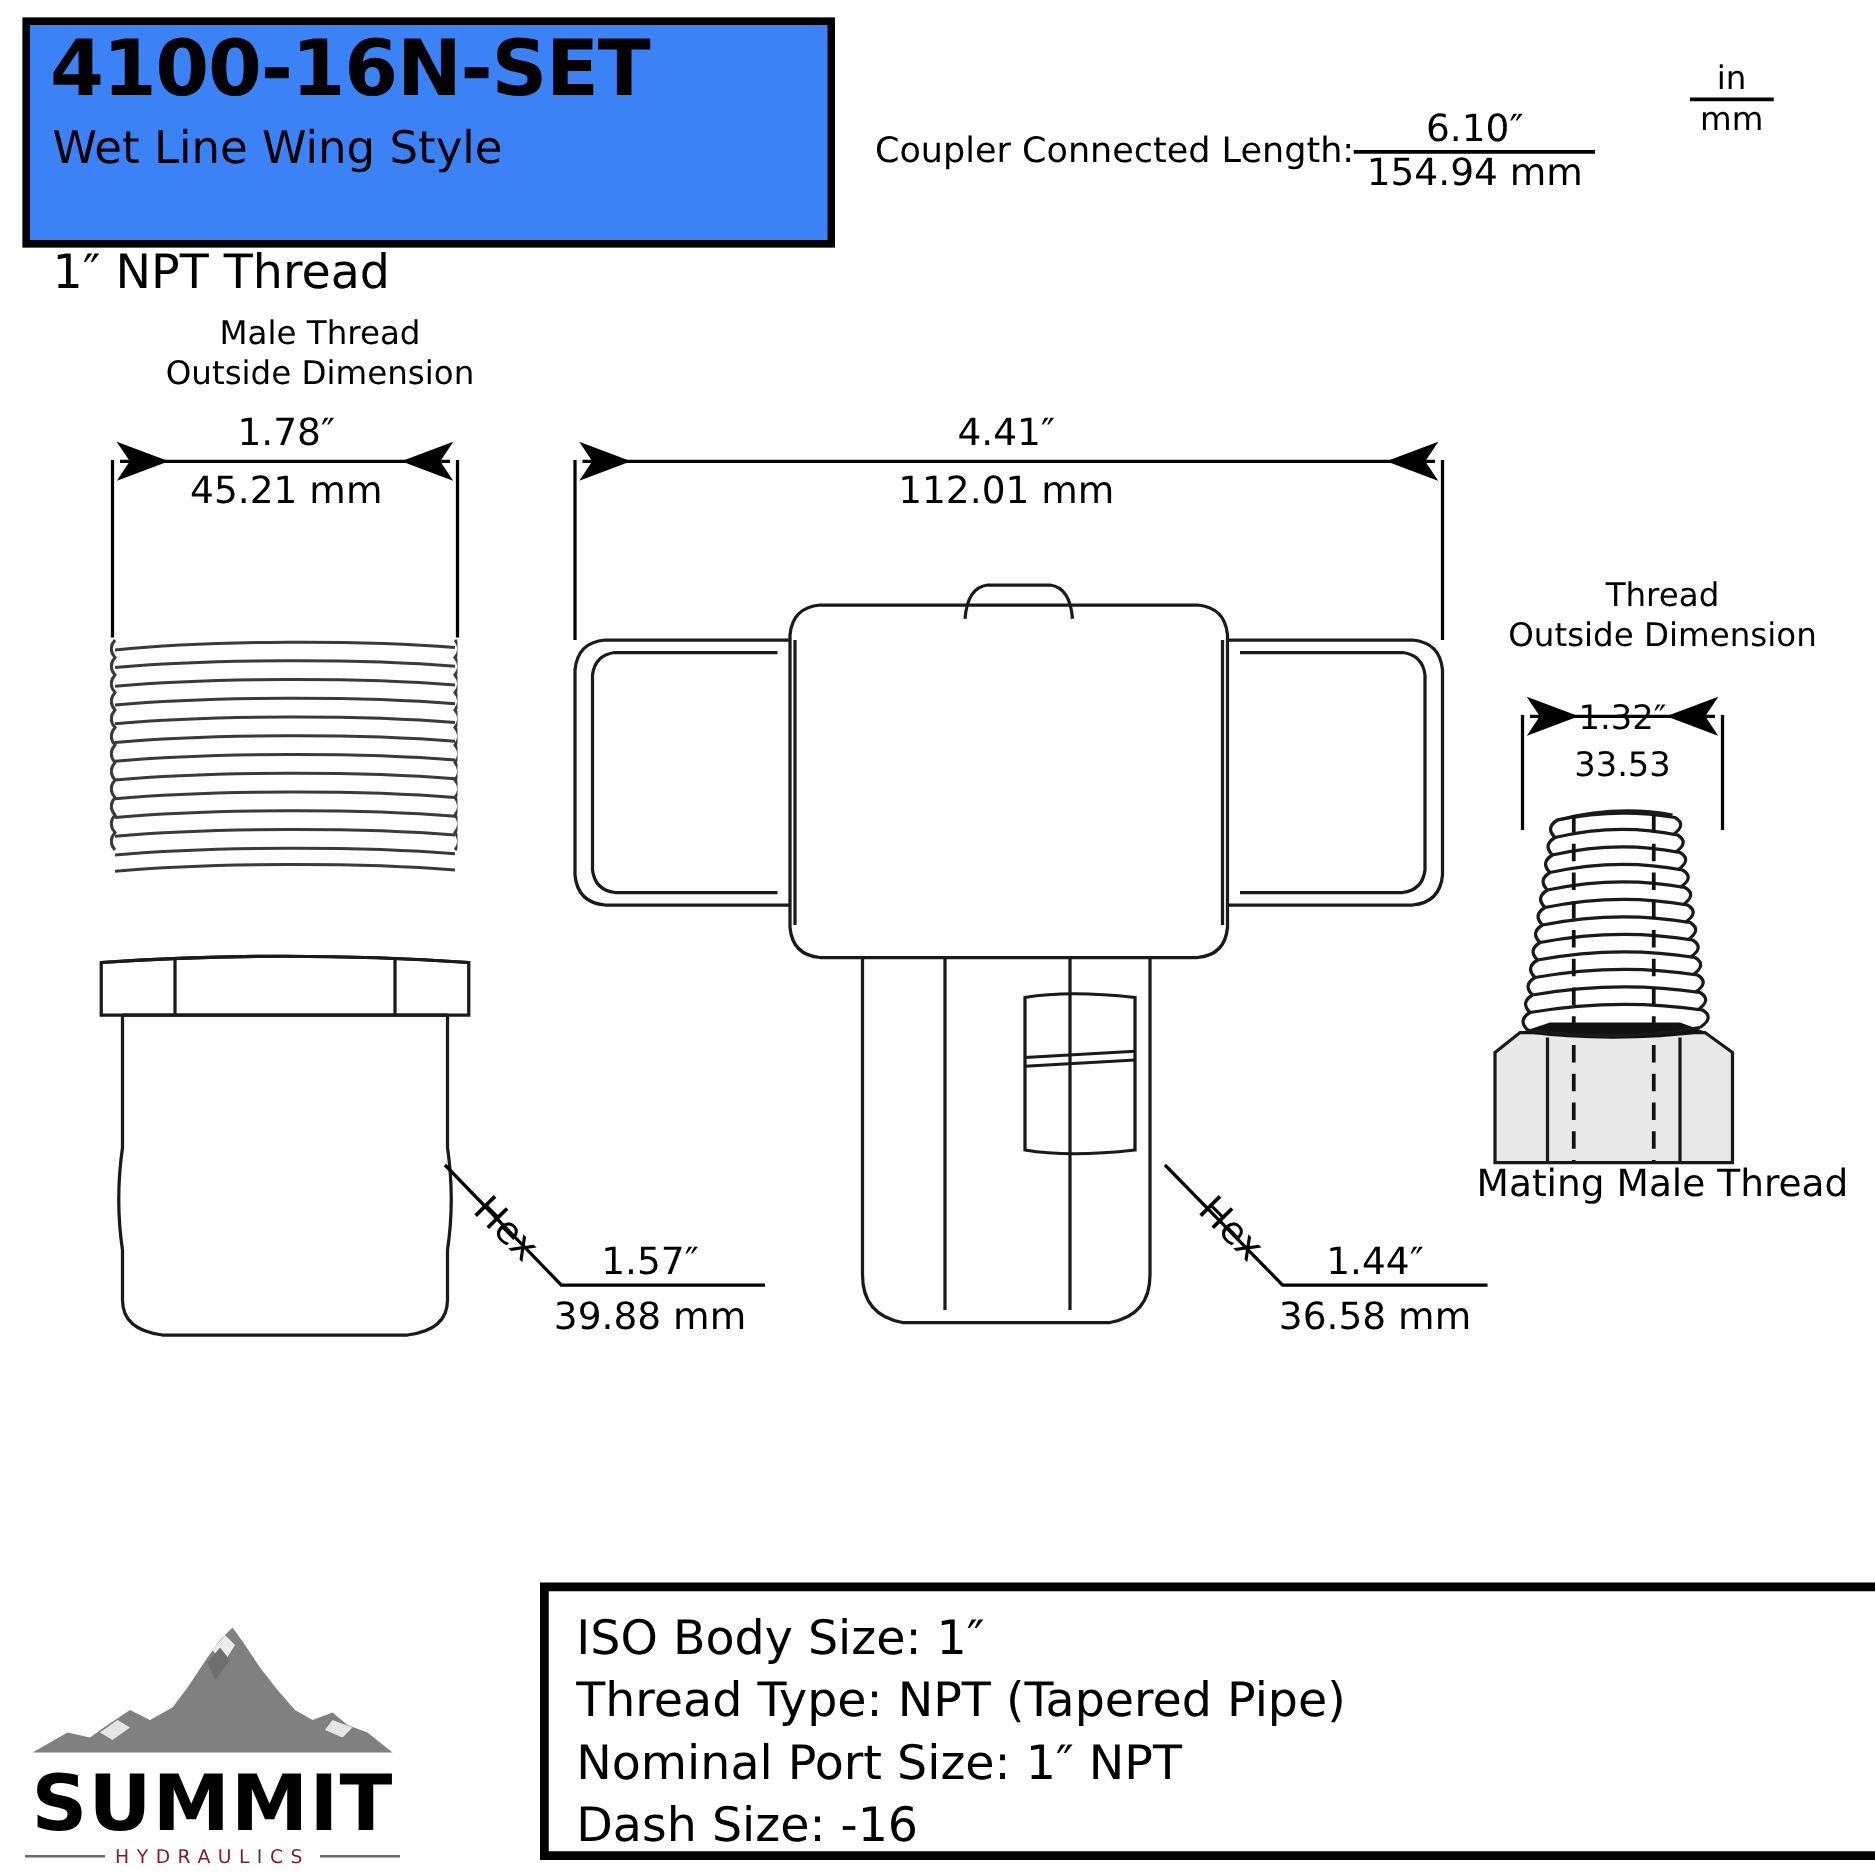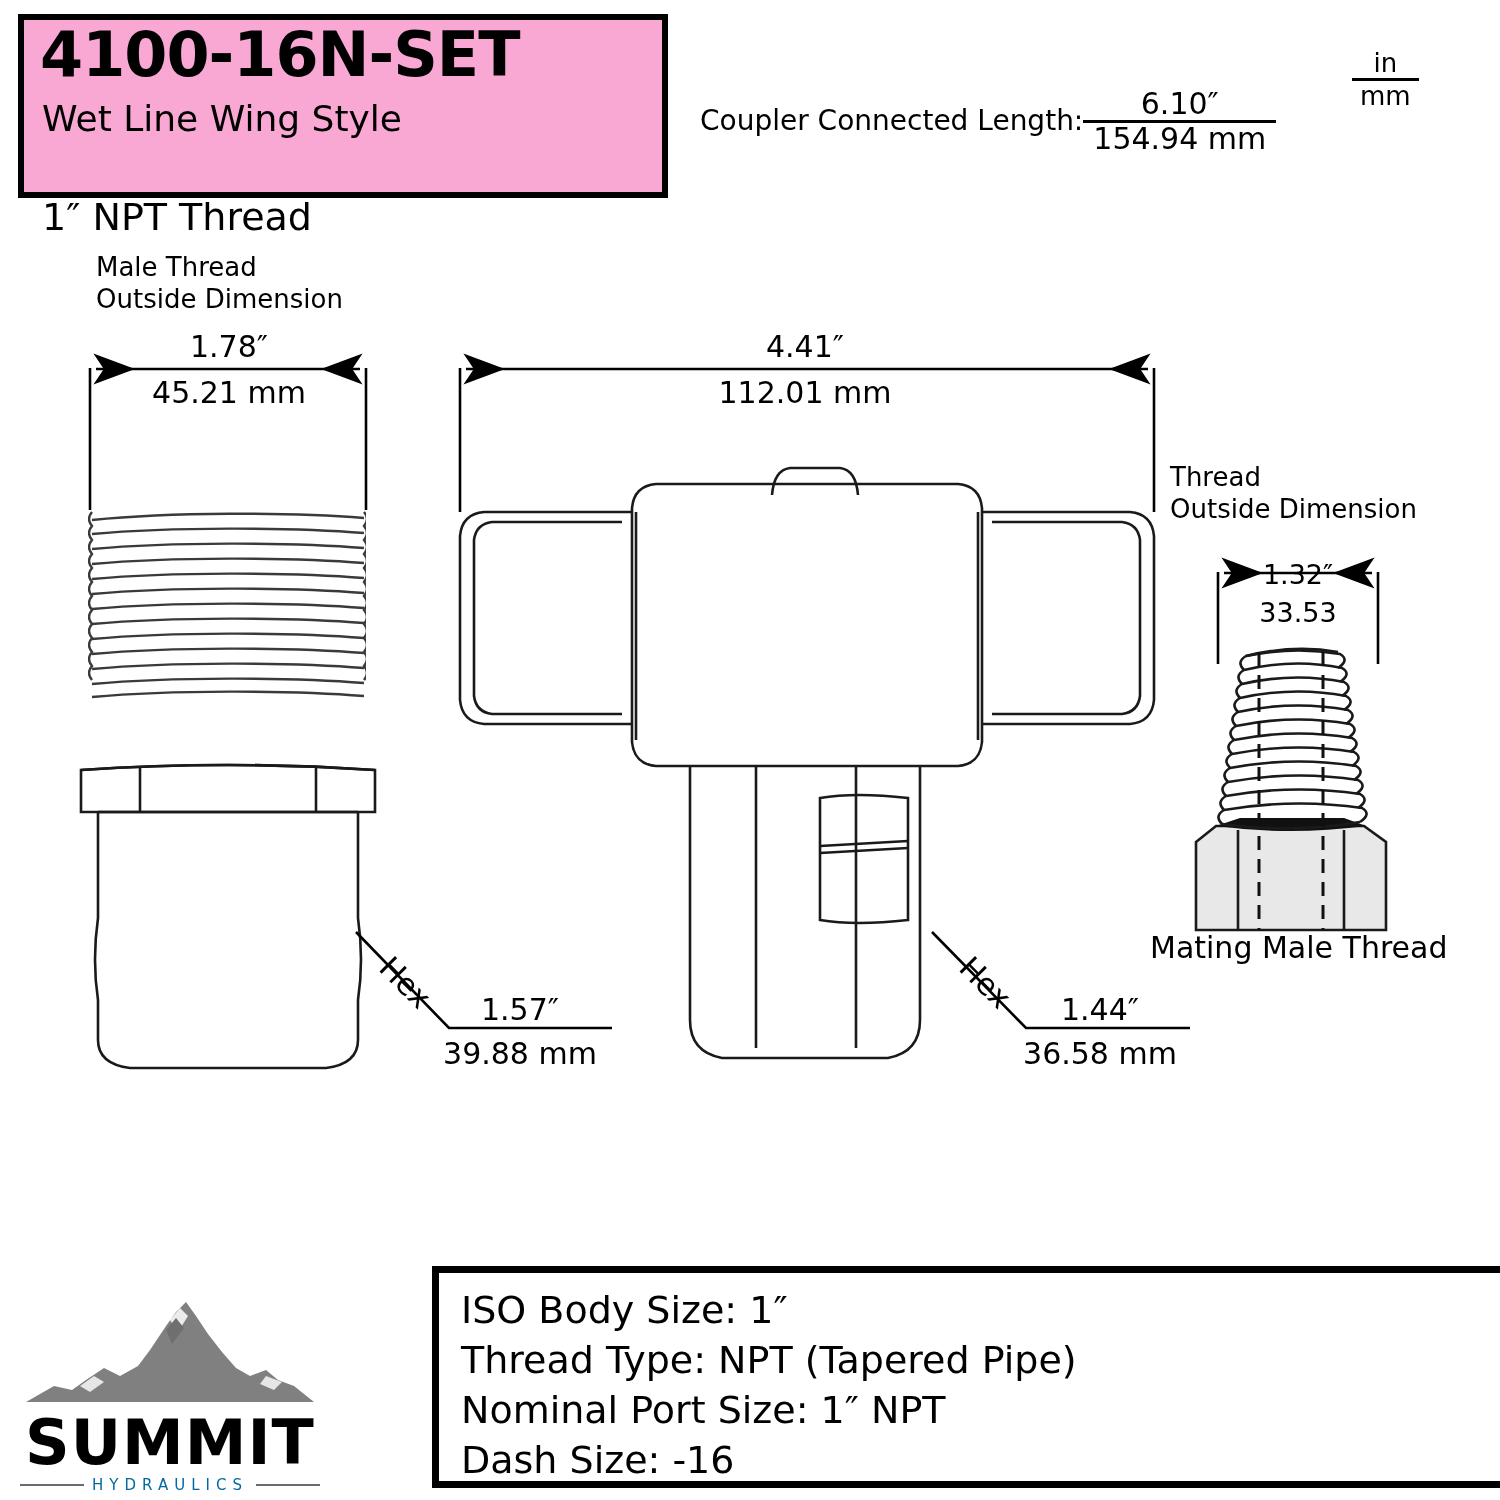--- a/index.html
+++ b/index.html
@@ -7,41 +7,41 @@
     width:1500px;height:1500px;position:relative;overflow:hidden;
     font-family:"DejaVu Sans","Liberation Sans",sans-serif;
     color:#000;
   }
   #sheet{position:absolute;inset:0;width:1500px;height:1500px;}
   .abs{position:absolute;}
 
   
   #title-block{
     left:18px;top:14px;width:650px;height:184px;
-    border:6px solid #000;background:#f9a8d4;box-sizing:border-box;
+    border:6px solid #000;background:#3b82f6;box-sizing:border-box;
   }
   #part-number{
     position:absolute;left:16px;top:4px;
     font-size:62px;font-weight:bold;letter-spacing:-1px;line-height:1;
     white-space:nowrap;
   }
   #subtitle-1{position:absolute;left:18px;top:80px;font-size:36px;line-height:1.05;white-space:nowrap;}
   #subtitle-2{position:absolute;left:18px;top:130px;font-size:38px;line-height:1.05;white-space:nowrap;margin-top:48px;}
 
   
   #connected-length{left:700px;top:88px;font-size:28px;white-space:nowrap;}
   .frac{display:inline-block;vertical-align:middle;text-align:center;line-height:1.08;}
   .frac .num{display:block;padding:0 10px;border-bottom:3px solid #000;font-size:30px;}
   .frac .den{display:block;padding:0 10px;font-size:30px;}
   #units-key{left:1352px;top:48px;font-size:26px;text-align:center;}
   #units-key .num{border-bottom:3px solid #000;padding:0 8px;display:block;}
   #units-key .den{display:block;padding:0 8px;}
 
   
-  .lbl{font-size:26px;line-height:1.22;white-space:nowrap;}
+  .lbl{font-size:26px;text-align:center;line-height:1.22;white-space:nowrap;}
   .dimtxt{font-size:30px;text-align:center;line-height:1.12;white-space:nowrap;}
 
   
   #male-thread-label{left:96px;top:252px;width:320px;}
   #thread-od-label{left:1170px;top:462px;width:320px;}
   #mating-label{left:1150px;top:930px;width:360px;font-size:30px;}
 
   
   #dim-left-txt{left:95px;top:330px;width:268px;}
   #dim-center-txt{left:620px;top:330px;width:370px;}
@@ -60,21 +60,21 @@
 
   
   #logo{left:20px;top:1290px;width:310px;height:200px;}
   #logo-wordmark{
     position:absolute;left:0;top:122px;width:300px;
     font-size:62px;font-weight:bold;letter-spacing:1px;
     text-align:center;line-height:1;
   }
   #logo-sub-wrap{position:absolute;left:0;top:186px;width:300px;display:flex;align-items:center;gap:8px;}
   #logo-sub-wrap .rule{flex:1;height:2px;background:#6b6b6b;}
-  #logo-subtext{font-size:15px;letter-spacing:6px;color:#0369a1;white-space:nowrap;}
+  #logo-subtext{font-size:15px;letter-spacing:6px;color:#7f1d1d;white-space:nowrap;}
 </style>
 </head>
 <body>
 
 <svg id="sheet" viewBox="0 0 1500 1500">
   <defs>
     <marker id="arrOut" markerWidth="16" markerHeight="12" refX="15" refY="6" orient="auto">
       <path d="M0,6 L16,0 L12,6 L16,12 Z" fill="#000"></path>
     </marker>
     <marker id="arrIn" markerWidth="16" markerHeight="12" refX="1" refY="6" orient="auto">

